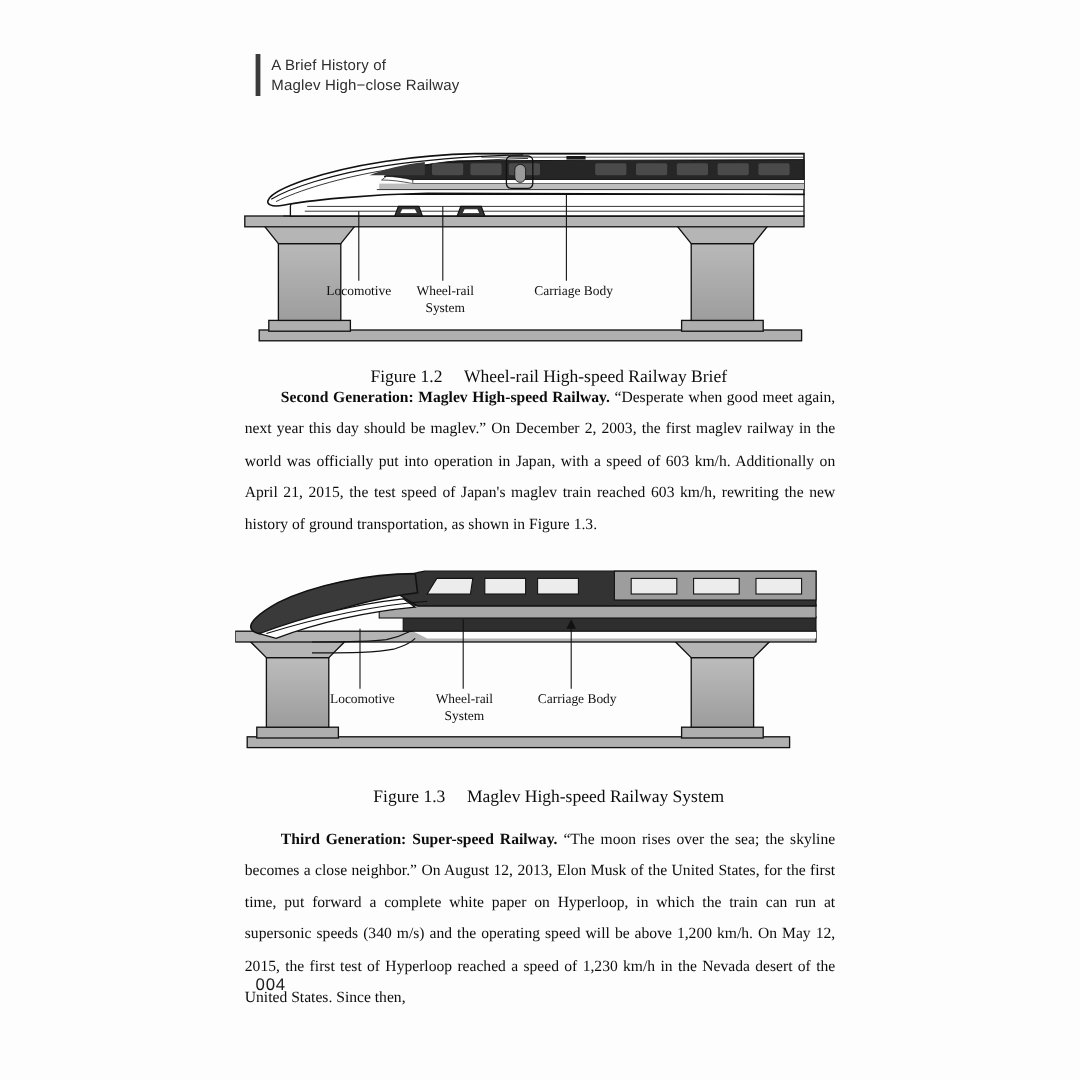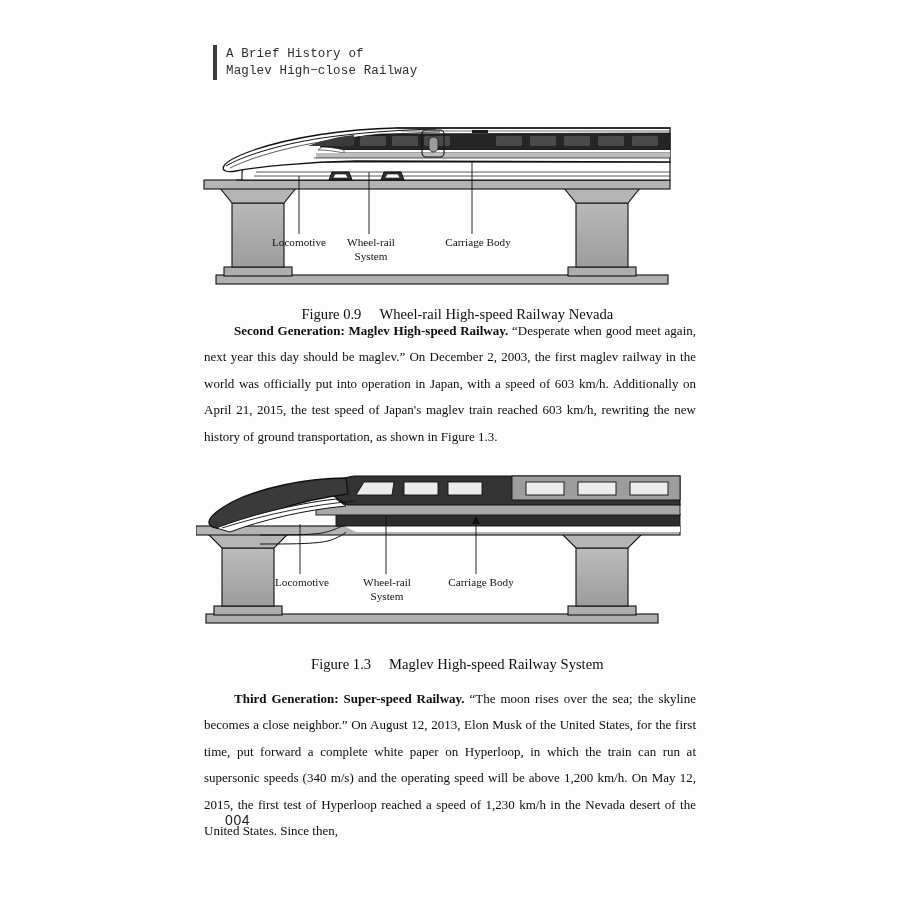--- a/index.html
+++ b/index.html
@@ -32,21 +32,21 @@
     align-items: stretch;
     gap: 9px;
   }
   .head-rule {
     width: 4px;
     background: #3b3b3b;
     flex: 0 0 4px;
     border-radius: 0;
   }
   .head-lines {
-    font-family: Liberation Mono, monospace;
+    font-family: Liberation Sans, sans-serif;
     font-size: 12.5px;
     line-height: 17px;
     color: #2e2e2e;
     letter-spacing: 0.15px;
     padding-top: 1px;
   }
   .head-lines div { white-space: nowrap; }
 
   
   .col {
@@ -72,21 +72,21 @@
     left: 204px;
     text-align: center;
     font-size: 14.6px;
     color: #0d0d0d;
     white-space: pre;
   }
   .fig-caption .num { margin-right: 18px; }
 
   .folio {
     position: absolute;
-    left: 225px;
+    left: 213px;
     top: 812px;
     font-family: "Liberation Sans", "DejaVu Sans", sans-serif;
     font-size: 14px;
     letter-spacing: 0.6px;
     color: #1c1c1c;
   }
 
   
   .figure {
     position: absolute;
@@ -190,21 +190,21 @@
       <line x1="276" y1="52" x2="276" y2="124" stroke="#111" stroke-width="0.9"></line>
 
       <text class="lbl" x="103" y="136" text-anchor="middle">Locomotive</text>
       <text class="lbl" x="175" y="136" text-anchor="middle">Wheel-rail</text>
       <text class="lbl" x="175" y="150" text-anchor="middle">System</text>
       <text class="lbl" x="282" y="136" text-anchor="middle">Carriage Body</text>
     </svg>
   </div>
 
   <div class="fig-caption" style="top:289px;">
-    <span class="num">Figure 0.9</span><span>Wheel-rail High-speed Railway Nevada</span>
+    <span class="num">Figure 1.2</span><span>Wheel-rail High-speed Railway Brief</span>
   </div>
 
   <div class="col" style="top:318px;">
     <p class="body"><b>Second Generation: Maglev High-speed Railway.</b><span> “Desperate when good meet again, next year this day should be maglev.” On December 2, 2003, the first maglev railway in the world was officially put into operation in Japan, with a speed of 603 km/h. Additionally on April 21, 2015, the test speed of Japan's maglev train reached 603 km/h, rewriting the new history of ground transportation, as shown in Figure 1.3.</span></p>
   </div>
 
   <div class="figure" style="top:472px;">
     <svg viewBox="0 0 492 160" width="492" height="160" xmlns="http://www.w3.org/2000/svg">
       <defs>
         <linearGradient id="concGrad2" x1="0" y1="0" x2="0" y2="1">

